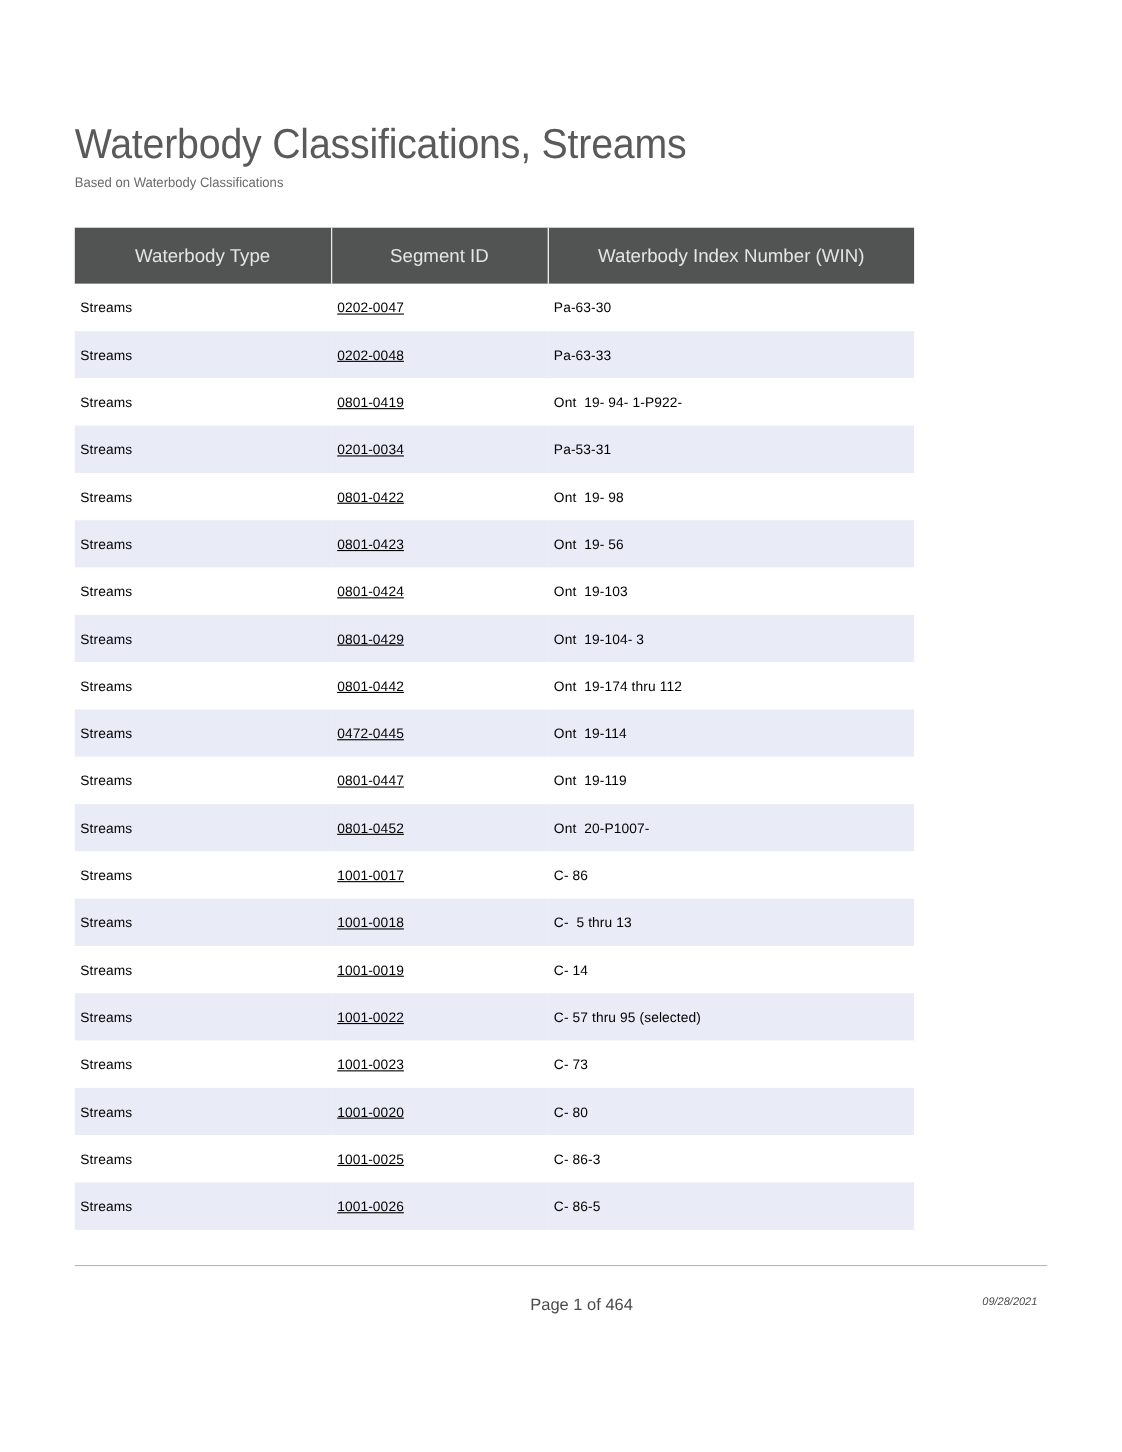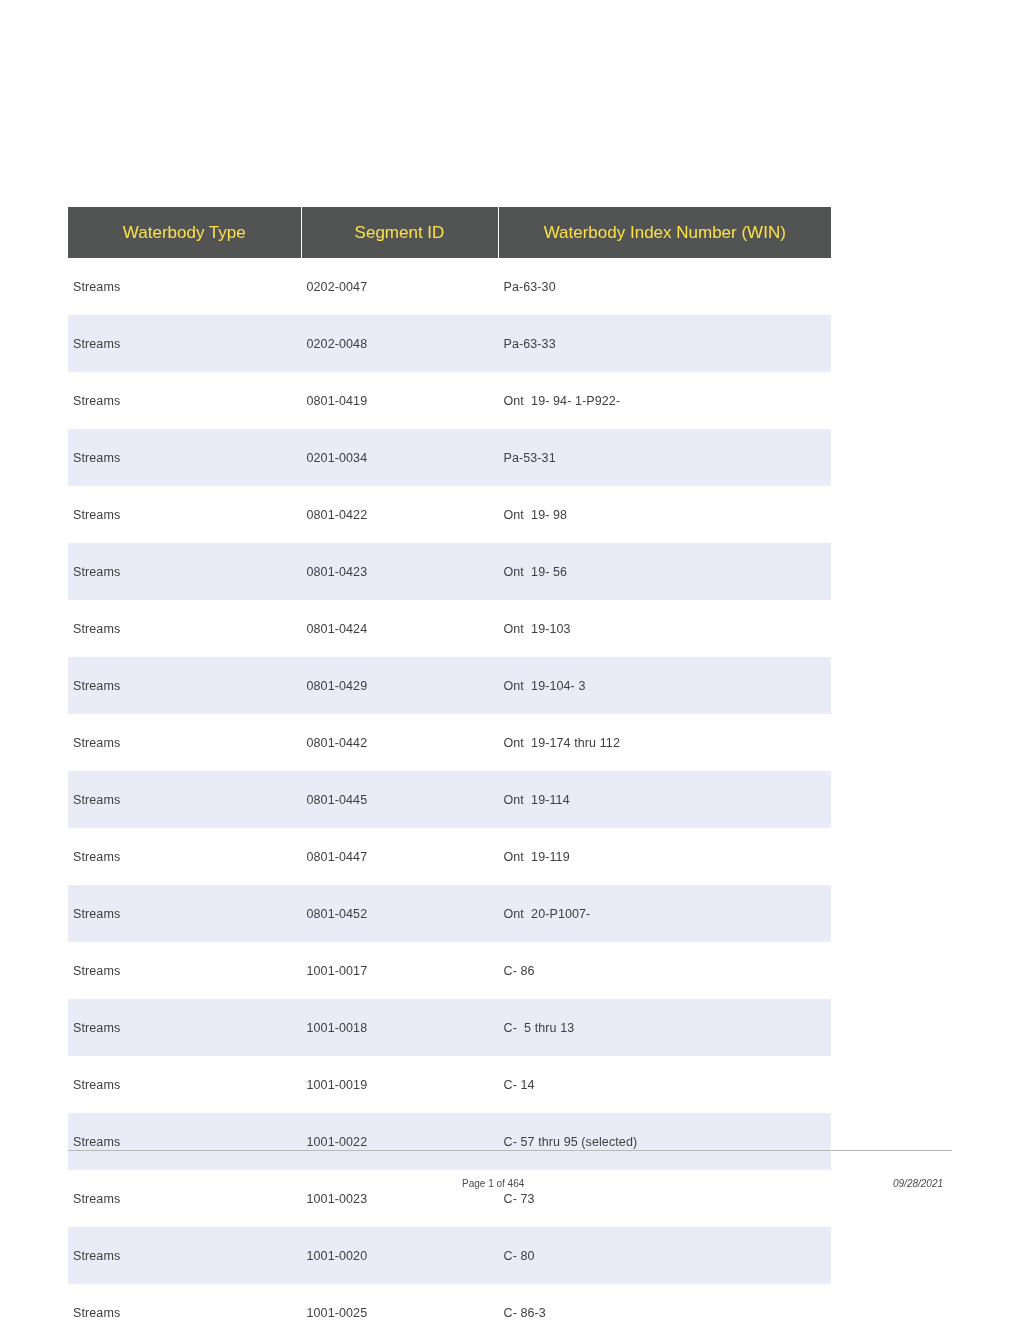--- a/index.html
+++ b/index.html
@@ -60,86 +60,90 @@
     width: 763px;
     border-collapse: collapse;
     table-layout: fixed;
   }
   .data-table col.c-type  { width: 233px; }
   .data-table col.c-seg   { width: 197px; }
   .data-table col.c-win   { width: 333px; }
 
   .data-table thead th {
     background: #525454;
-    color: #fde047;
+    color: #e5e5e5;
     font-size: 17px;
     font-weight: 400;
     height: 51px;
     text-align: center;
     vertical-align: middle;
     padding: 0 6px;
     border-right: 1px solid #fdfdfd;
     box-sizing: border-box;
     white-space: nowrap;
   }
   .data-table thead th:last-child {
     border-right: none;
   }
 
   .data-table tbody td {
     font-size: 12.5px;
     font-weight: 400;
-    color: #404040;
-    height: 57px;
+    color: #000000;
+    height: 43px;
     vertical-align: middle;
     padding: 0 0 0 5px;
     border-right: 1px solid transparent;
     box-sizing: border-box;
     white-space: pre;
     letter-spacing: 0.1px;
   }
   .data-table tbody tr.row-odd  td { background: #ffffff; }
   .data-table tbody tr.row-even td { background: #e9ebf7; }
 
   .data-table tbody td.cell-type { padding-left: 5px; }
-  .data-table tbody td.cell-seg  { padding-left: 5px; }
+  .data-table tbody td.cell-seg  { padding-left: 5px; text-decoration: underline; }
   .data-table tbody td.cell-win  { padding-left: 5px; margin-left: 12px; }
 
   
   .footer-rule {
     position: absolute;
     left: 68px;
     top: 1150px;
     width: 884px;
     height: 1px;
     background: #b9b9b9;
   }
   .footer-page {
     position: absolute;
-    left: 462px;
+    left: 482px;
     top: 1178px;
-    font-size: 10px;
+    font-size: 15px;
     color: #4a4a4a;
     white-space: nowrap;
   }
   .footer-date {
     position: absolute;
     left: 893px;
     top: 1178px;
     font-size: 10px;
     color: #4a4a4a;
     white-space: nowrap;
     font-style: italic;
   }
 </style>
 </head>
 <body>
 
 <div class="page">
 
+  <div class="report-header">
+    <h1 class="report-title">Waterbody Classifications, Streams</h1>
+    <p class="report-subtitle">Based on Waterbody Classifications</p>
+  </div>
 
   <table class="data-table">
     <colgroup>
       <col class="c-type">
       <col class="c-seg">
       <col class="c-win">
     </colgroup>
     <thead>
       <tr>
         <th>Waterbody Type</th>
@@ -188,21 +192,21 @@
           <td class="cell-seg">0801-0429</td>
           <td class="cell-win">Ont  19-104- 3</td>
         </tr>
         <tr class="row-odd">
           <td class="cell-type">Streams</td>
           <td class="cell-seg">0801-0442</td>
           <td class="cell-win">Ont  19-174 thru 112</td>
         </tr>
         <tr class="row-even">
           <td class="cell-type">Streams</td>
-          <td class="cell-seg">0801-0445</td>
+          <td class="cell-seg">0472-0445</td>
           <td class="cell-win">Ont  19-114</td>
         </tr>
         <tr class="row-odd">
           <td class="cell-type">Streams</td>
           <td class="cell-seg">0801-0447</td>
           <td class="cell-win">Ont  19-119</td>
         </tr>
         <tr class="row-even">
           <td class="cell-type">Streams</td>
           <td class="cell-seg">0801-0452</td>

